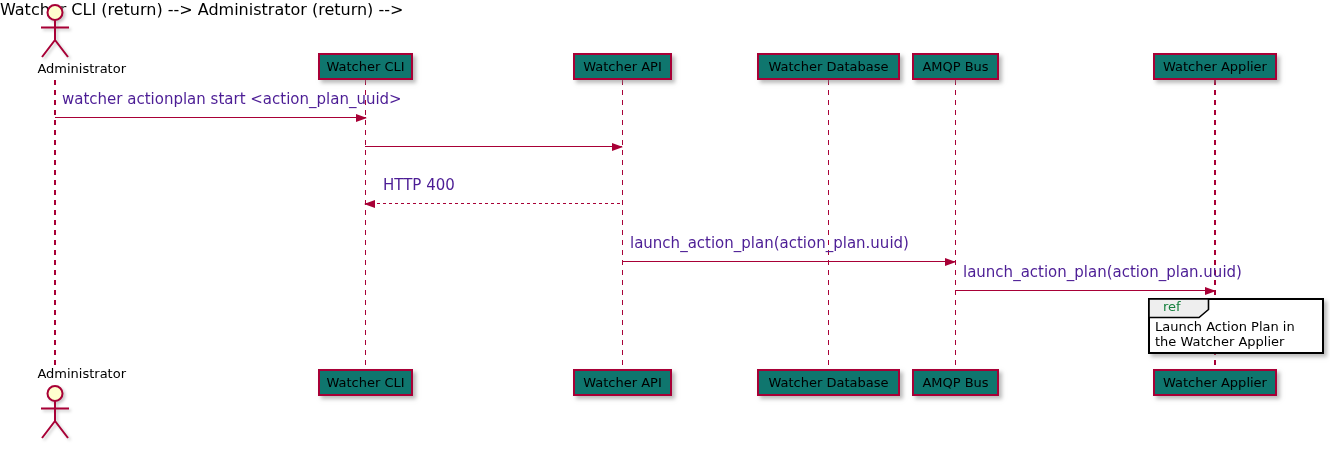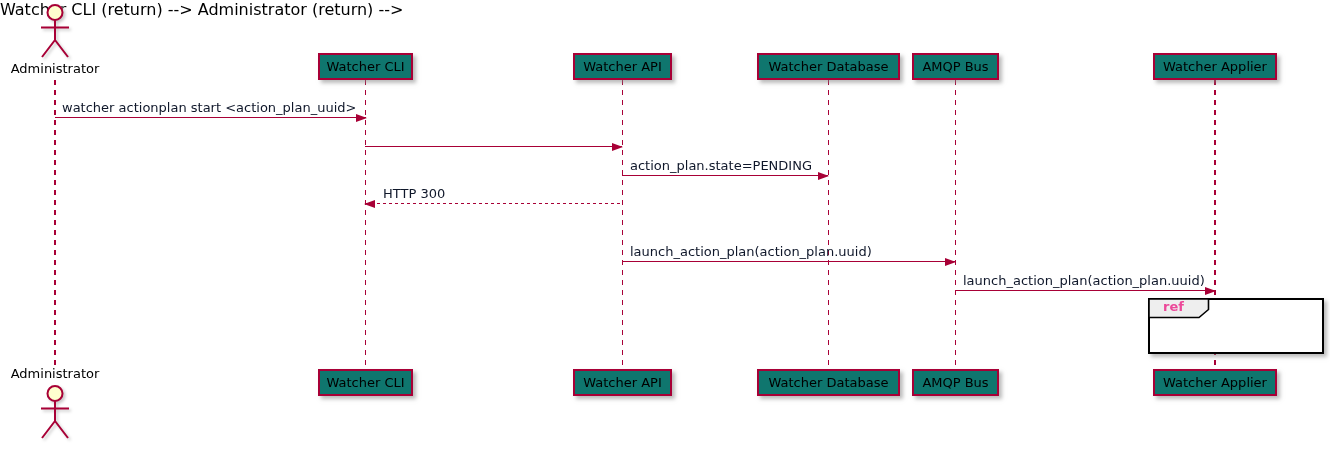--- a/index.html
+++ b/index.html
@@ -22,51 +22,51 @@
     font-size:13px;
     white-space:nowrap;
   }
   .lifeline{
     position:absolute;
     width:1.5px;
     background:repeating-linear-gradient(to bottom,#A80036 0 5px,transparent 5px 10px);
   }
   .msg{position:absolute;height:19px;}
   .msg-label{
-    position:absolute;bottom:3px;
-    font-size:13px;white-space:nowrap;color:#0f172a;
+    position:absolute;bottom:10px;
+    font-size:15px;white-space:nowrap;color:#4c1d95;
   }
   .msg-line{position:absolute;left:0;right:0;bottom:0;height:1.5px;background:#A80036;}
   .msg-line.dashed{
     background:repeating-linear-gradient(to right,#A80036 0 3px,transparent 3px 6px);
   }
   .arrow-right{
     position:absolute;right:-1px;bottom:-4px;width:0;height:0;
     border-top:4.5px solid transparent;border-bottom:4.5px solid transparent;
     border-left:11px solid #A80036;
   }
   .arrow-left{
     position:absolute;left:-1px;bottom:-4px;width:0;height:0;
     border-top:4.5px solid transparent;border-bottom:4.5px solid transparent;
     border-right:11px solid #A80036;
   }
   .actor-label{
-    position:absolute;left:0;width:110px;text-align:center;
+    position:absolute;left:16px;width:110px;text-align:right;
     font-size:13px;white-space:nowrap;
   }
   .actor-figure{position:absolute;filter:drop-shadow(2.5px 2.5px 1.5px #c8c8c8);}
   .ref-frame{
     position:absolute;left:1148px;top:298px;width:176px;height:56px;
     box-sizing:border-box;background:#ffffff;border:2px solid #000;
     box-shadow:3px 3px 4px rgba(130,130,130,0.55);
   }
   .ref-tab{position:absolute;left:-2px;top:-2px;width:62px;height:21px;}
   .ref-tab-text{
     position:absolute;left:15px;top:1px;
-    font-size:13px;font-weight:bold;color:#ec4899;
+    font-size:13px;font-weight:normal;color:#15803d;
   }
   .ref-body{
     position:absolute;left:5px;top:19px;right:3px;
     font-size:13px;line-height:15px;
   }
 </style>
 </head>
 <body>
 
 <div id="canvas">
@@ -114,29 +114,24 @@
     <div class="arrow-right"></div>
   </div>
 
   
   <div class="msg" style="left:365px;top:128px;width:257px;">
     <div class="msg-line"></div>
     <div class="arrow-right"></div>
   </div>
 
   
-  <div class="msg" style="left:622px;top:157px;width:206px;">
-    <span class="msg-label" style="left:8px;">action_plan.state=PENDING</span>
-    <div class="msg-line"></div>
-    <div class="arrow-right"></div>
-  </div>
 
    Watcher CLI (return) --&gt;
   <div class="msg" style="left:365px;top:185px;width:257px;">
-    <span class="msg-label" style="left:18px;">HTTP 300</span>
+    <span class="msg-label" style="left:18px;">HTTP 400</span>
     <div class="msg-line dashed"></div>
     <div class="arrow-left"></div>
   </div>
 
    Administrator (return) --&gt;
 
   
   <div class="msg" style="left:622px;top:243px;width:333px;">
     <span class="msg-label" style="left:8px;">launch_action_plan(action_plan.uuid)</span>
     <div class="msg-line"></div>
@@ -151,15 +146,16 @@
   </div>
 
   
   <div class="ref-frame">
     <div class="ref-tab">
       <svg width="62" height="21" viewBox="0 0 62 21">
         <path d="M1,1 H60.5 V11.5 L51,19.5 H1 Z" fill="#EEEEEE" stroke="#000000" stroke-width="1.6"></path>
       </svg>
       <span class="ref-tab-text">ref</span>
     </div>
+    <div class="ref-body">Launch Action Plan in the Watcher Applier</div>
   </div>
 
 </div>
 
 </body></html>

